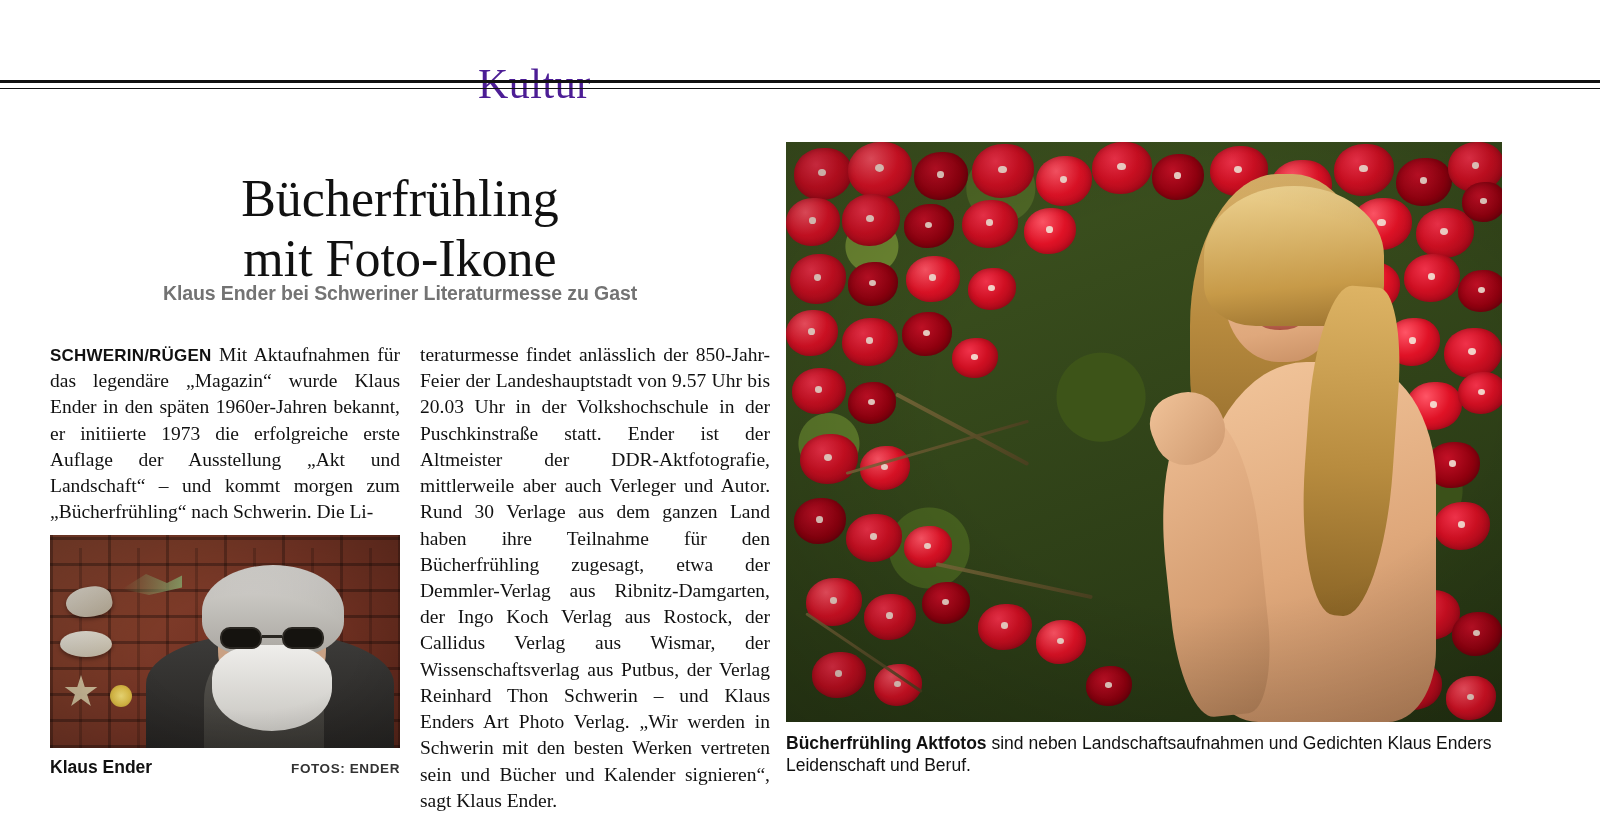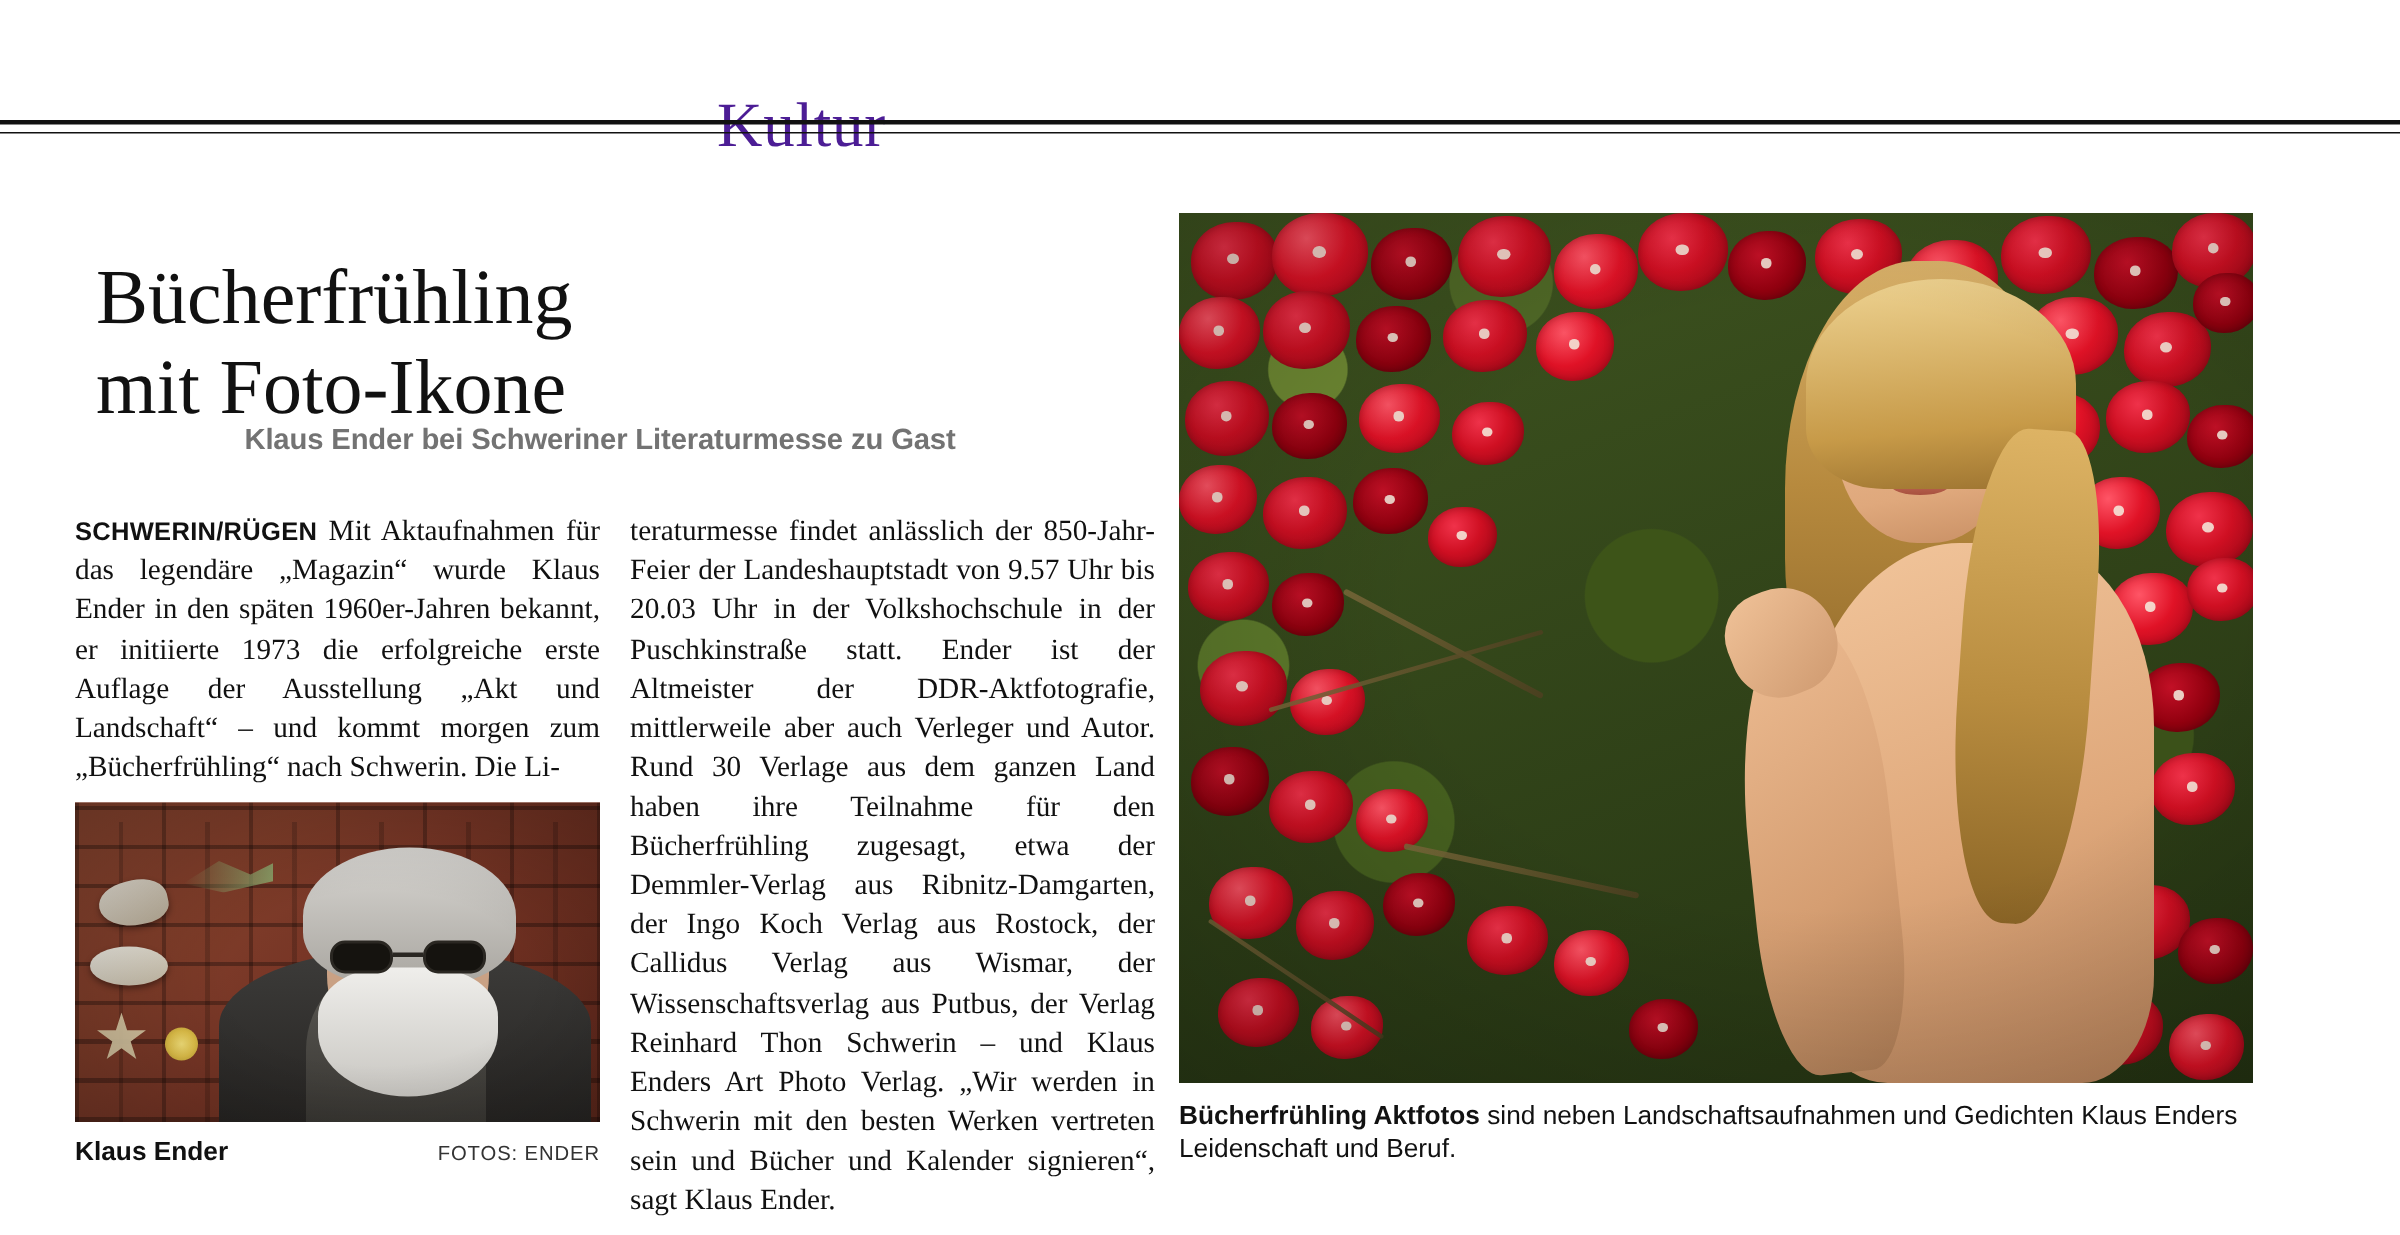--- a/index.html
+++ b/index.html
@@ -56,28 +56,28 @@
   .article {
     position: absolute;
     left: 0;
     top: 92px;
     width: 1600px;
     height: 731px;
   }
 
   .headline {
     position: absolute;
-    left: 64px;
+    left: 50px;
     top: 42px;
     width: 700px;
     font-family: "Liberation Serif", serif;
     font-size: 52px;
     line-height: 1.16;
     font-weight: 400;
-    text-align: left;
+    text-align: center;
     color: #111111;
   }
   .headline .l1 { display: block; }
   .headline .l2 { display: block; }
 
   .subhead {
     position: absolute;
     left: 50px;
     top: 190px;
     width: 700px;
@@ -262,21 +262,21 @@
   }
   .portrait-name {
     font-family: "Liberation Sans", sans-serif;
     font-size: 17.5px;
     font-weight: 700;
     color: #111111;
   }
   .photo-credit {
     font-family: "Liberation Sans", sans-serif;
     font-size: 13.5px;
-    font-weight: 400;
+    font-weight: 700;
     letter-spacing: 0.6px;
     color: #333333;
   }
 
   
   .main-photo {
     position: absolute;
     left: 786px;
     top: 50px;
     width: 716px;

